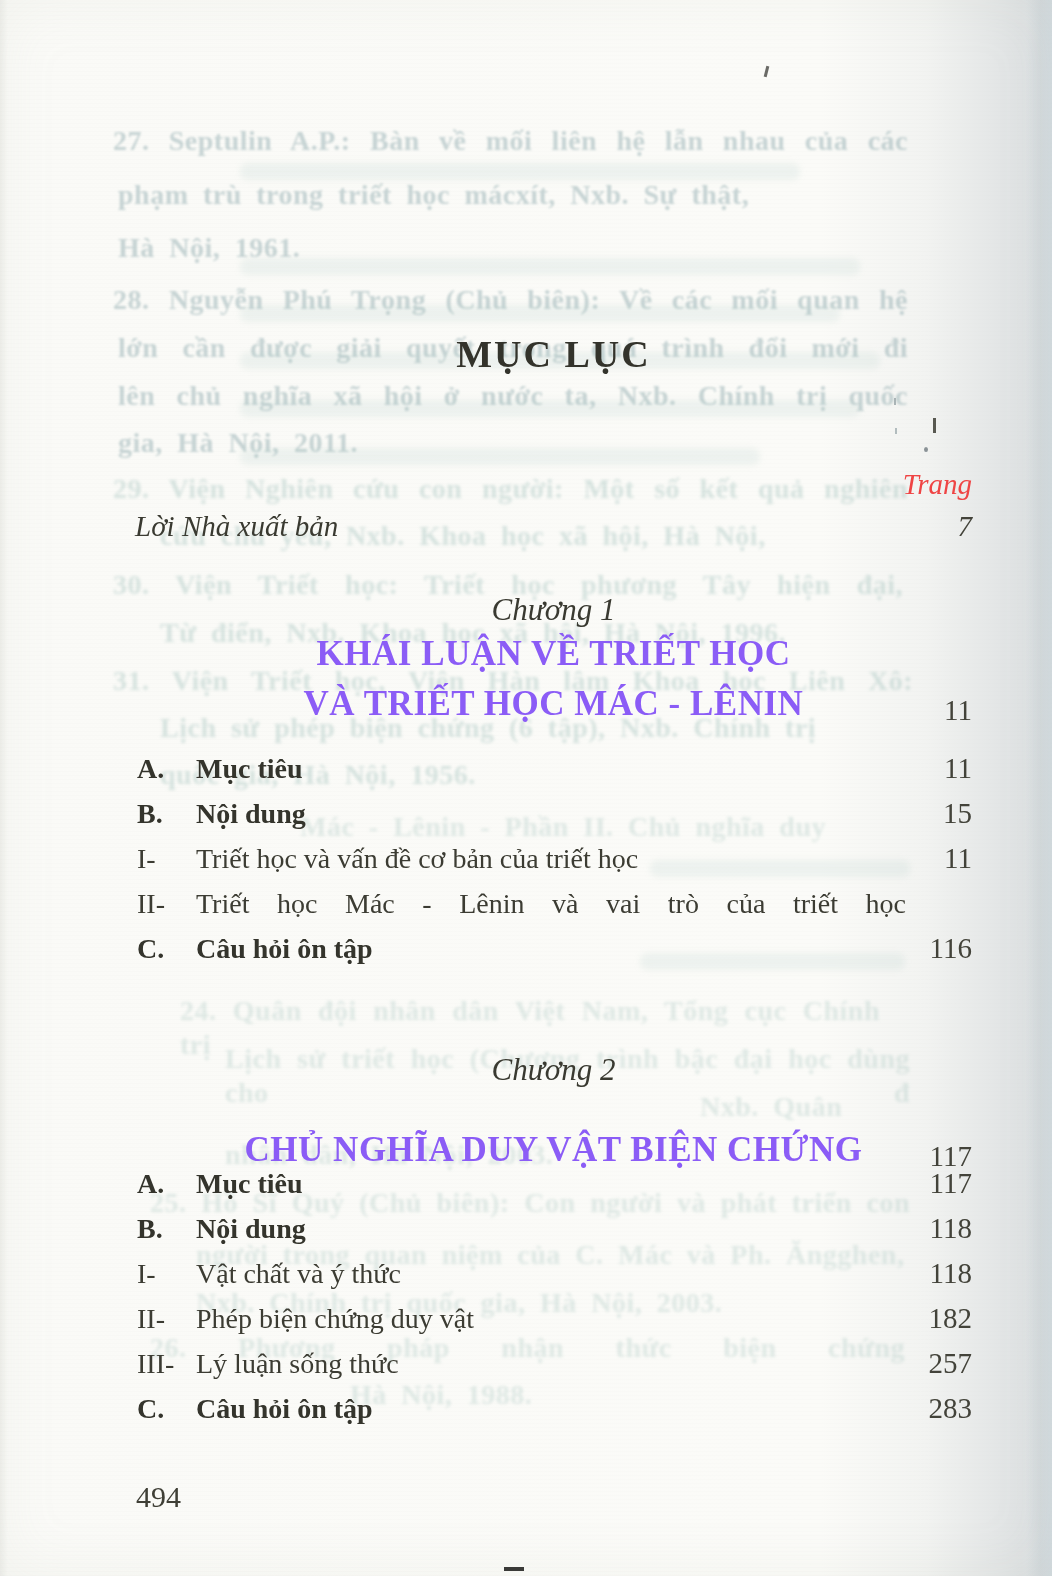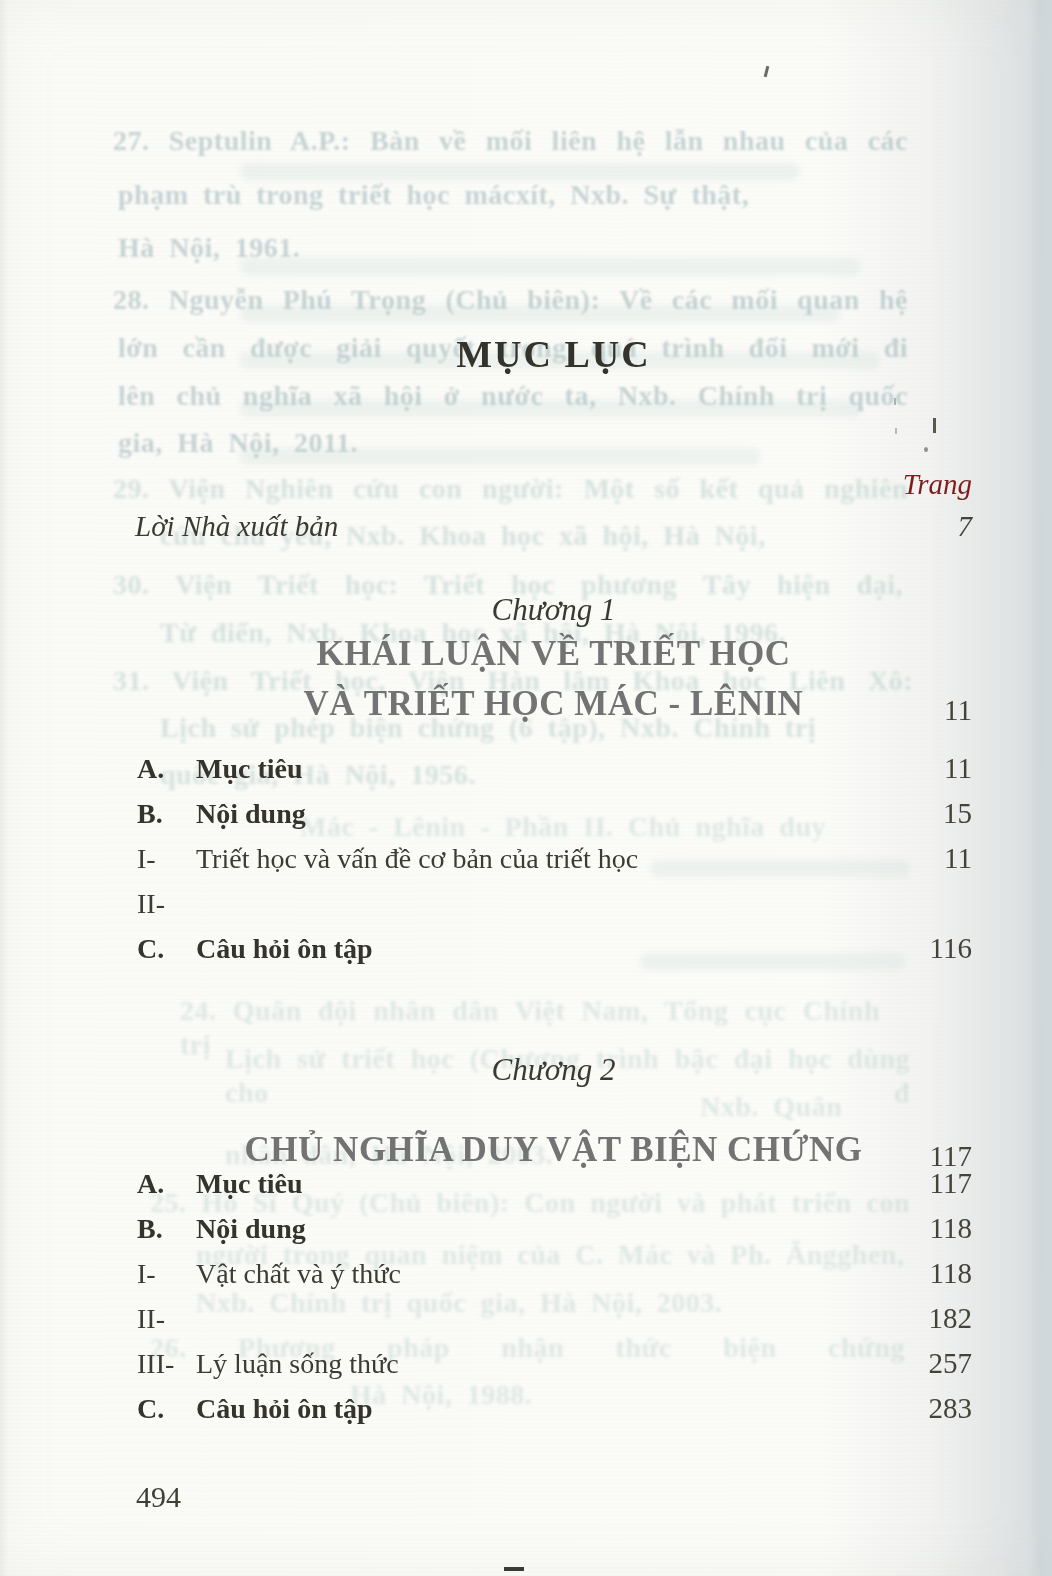--- a/index.html
+++ b/index.html
@@ -42,32 +42,32 @@
   }
 
   
   .ink{color:#3c3c33;}
   #page-title{
     position:absolute;top:332px;left:135px;width:837px;
     text-align:center;font-size:38px;font-weight:bold;letter-spacing:2px;color:#33332b;
   }
   #trang-header{
     position:absolute;top:468px;left:135px;width:837px;
-    text-align:right;font-style:italic;font-size:29px;color:#7f1d1d;
+    text-align:right;font-style:italic;font-size:29px;color:#ef4444;
   }
   .abs-row{position:absolute;left:135px;width:837px;}
   .abs-row .num{position:absolute;right:0;top:0;font-size:29px;color:#43433a;}
   #frontmatter-row{top:510px;font-style:italic;font-size:29px;color:#3a3a31;}
   .chapter-label{
     position:absolute;left:135px;width:837px;text-align:center;
     font-style:italic;font-size:31px;color:#3a3a31;
   }
   .chapter-title{
     position:absolute;left:135px;width:837px;text-align:center;
-    font-size:35px;font-weight:bold;letter-spacing:.5px;color:#737373;
+    font-size:35px;font-weight:bold;letter-spacing:.5px;color:#8b5cf6;
   }
   #ch1-label{top:592px;}
   #ch1-title1{top:634px;}
   #ch1-title2-row{top:684px;}
   #ch1-title2-row .chapter-title{position:static;display:block;}
   #ch1-title2-row .num{top:10px;}
   #ch2-label{top:1052px;}
   #ch2-title-row{top:1094px;margin-top:36px;}
   #ch2-title-row .chapter-title{position:static;display:block;}
   #ch2-title-row .num{top:10px;}
@@ -153,21 +153,21 @@
     <div class="toc-item bold">
       <div class="toc-line"><span class="toc-label">A.</span><span>Mục tiêu</span><span class="num">11</span></div>
     </div>
     <div class="toc-item bold">
       <div class="toc-line"><span class="toc-label">B.</span><span>Nội dung</span><span class="num">15</span></div>
     </div>
     <div class="toc-item">
       <div class="toc-line"><span class="toc-label">I-</span><span>Triết học và vấn đề cơ bản của triết học</span><span class="num">11</span></div>
     </div>
     <div class="toc-item">
-      <div class="toc-line justified"><span class="toc-label">II-</span></div>
+      <div class="toc-line justified"><span class="toc-label">II-</span><span>Triết học Mác - Lênin và vai trò của triết học</span></div>
     </div>
     <div class="toc-item bold">
       <div class="toc-line"><span class="toc-label">C.</span><span>Câu hỏi ôn tập</span><span class="num">116</span></div>
     </div>
   </div>
 
 <div id="ch2-label" class="chapter-label">Chương 2</div>
 <div id="ch2-title-row" class="abs-row">
   <span class="chapter-title">CHỦ NGHĨA DUY VẬT BIỆN CHỨNG</span>
   <span class="num">117</span>
@@ -176,21 +176,21 @@
     <div class="toc-item bold">
       <div class="toc-line"><span class="toc-label">A.</span><span>Mục tiêu</span><span class="num">117</span></div>
     </div>
     <div class="toc-item bold">
       <div class="toc-line"><span class="toc-label">B.</span><span>Nội dung</span><span class="num">118</span></div>
     </div>
     <div class="toc-item">
       <div class="toc-line"><span class="toc-label">I-</span><span>Vật chất và ý thức</span><span class="num">118</span></div>
     </div>
     <div class="toc-item">
-      <div class="toc-line"><span class="toc-label">II-</span><span class="num">182</span></div>
+      <div class="toc-line"><span class="toc-label">II-</span><span>Phép biện chứng duy vật</span><span class="num">182</span></div>
     </div>
     <div class="toc-item">
       <div class="toc-line"><span class="toc-label">III-</span><span>Lý luận sống thức</span><span class="num">257</span></div>
     </div>
     <div class="toc-item bold">
       <div class="toc-line"><span class="toc-label">C.</span><span>Câu hỏi ôn tập</span><span class="num">283</span></div>
     </div>
   </div>
 
 <div id="folio">494</div>

